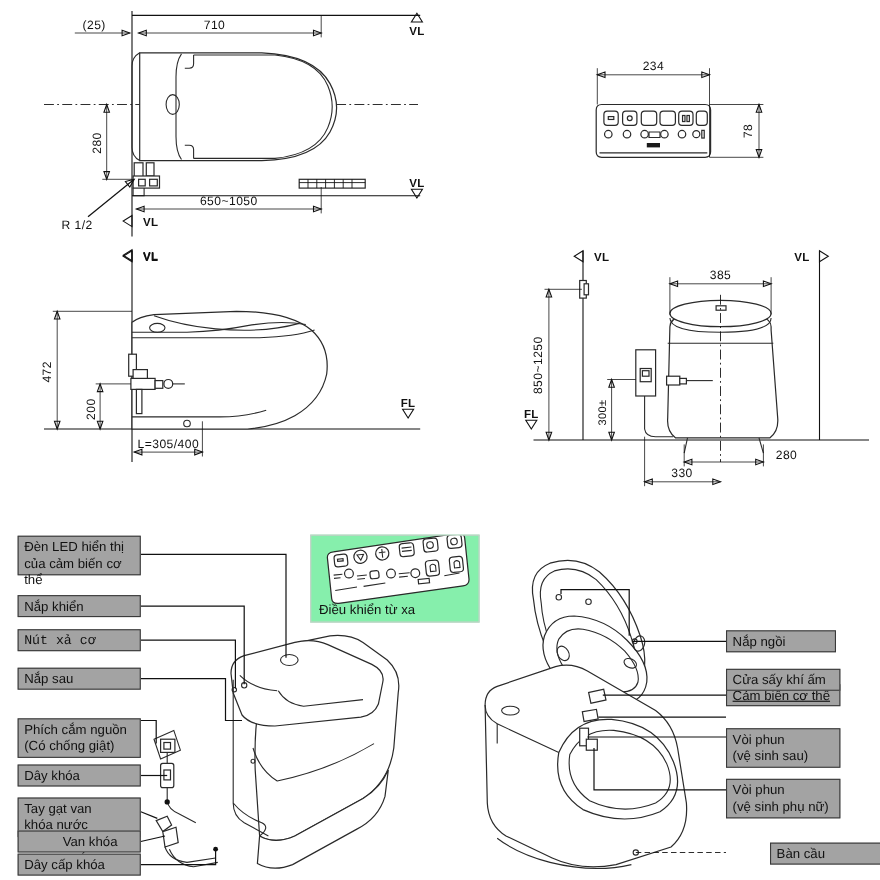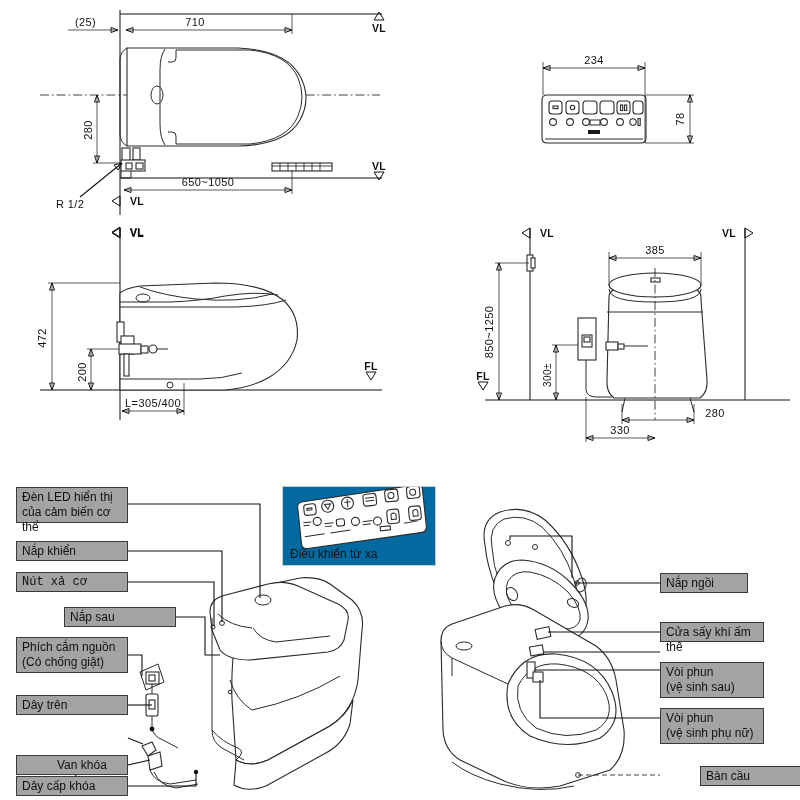--- a/index.html
+++ b/index.html
@@ -382,21 +382,21 @@
     <path class="leader" d="M600 583 L600 583"></path>
     <path class="leader" d="M525 512 L525 505 L626 505 L626 583 L660 583" fill="none" opacity="0"></path>
     <path class="leader" d="M660 583 L660 583"></path>
   </g>
 
   <path class="leader" d="M563 546 L600 546 L600 583 L660 583" fill="none" opacity="0"></path>
   <path class="leader" d="M586 574 L660 583" fill="none" opacity="0"></path>
 
 </svg>
 
-<div style="position:absolute;left:282px;top:486px;width:152px;height:78px;border:1px solid #ccc;background:#0369a1;">
+<div style="position:absolute;left:282px;top:486px;width:152px;height:78px;border:1px solid #ccc;background:#86efac;">
   <svg width="152" height="78" viewBox="0 0 152 78">
     <g transform="rotate(-6 76 30)">
       <path class="ln-obj" d="M16 14 Q16 9 22 9 L136 4 Q142 4 142 9 L142 46 Q142 52 136 52 L22 56 Q16 56 16 51 Z"></path>
       <g>
         <rect class="ln-obj" x="22" y="12" width="12" height="11" rx="3"></rect>
         <rect class="ln-obj" x="25" y="16" width="5" height="2" fill="#222"></rect>
         <circle class="ln-obj" cx="46" cy="16" r="6"></circle>
         <path class="ln-obj2" d="M43 14 L49 14 L46 19 Z"></path>
         <circle class="ln-obj" cx="66" cy="15" r="6"></circle>
         <path class="ln-obj2" d="M66 11 L66 19 M63 14 L69 14"></path>
@@ -425,29 +425,31 @@
       <path class="ln-obj2" d="M120 41 L134 40"></path>
     </g>
   </svg>
   <div style="position:absolute;left:7px;bottom:4px;font-size:12px;color:#111;">Điều khiển từ xa</div>
 </div>
 
 <div class="lbl-wrap" style="left:16px;top:487px;width:112px;height:36px;">Đèn LED hiển thị
 của cảm biến cơ thể</div>
 <div class="lbl-wrap" style="left:16px;top:541px;width:112px;height:20px;">Nắp khiển</div>
 <div class="lbl-wrap" style="left:16px;top:572px;width:112px;height:20px;font-family:Liberation Mono, monospace;">Nút xả cơ</div>
-<div class="lbl-wrap" style="left:16px;top:607px;width:112px;height:20px;margin-left:48px;">Nắp sau</div>
-<div class="lbl-wrap" style="left:16px;top:637px;width:112px;height:36px;">Phích cắm nguồn
+<div class="lbl-wrap" style="left:16px;top:607px;width:112px;height:20px;">Nắp sau</div>
+<div class="lbl-wrap" style="left:16px;top:653px;width:112px;height:36px;">Phích cắm nguồn
 (Có chống giật)</div>
-<div class="lbl-wrap" style="left:16px;top:695px;width:112px;height:20px;">Dây trên</div>
+<div class="lbl-wrap" style="left:16px;top:695px;width:112px;height:20px;">Dây khóa</div>
+<div class="lbl-wrap" style="left:16px;top:725px;width:112px;height:36px;">Tay gạt van
+khóa nước</div>
 <div class="lbl-wrap" style="left:16px;top:755px;width:112px;height:20px;padding-left:40px;">Van khóa nước</div>
 <div class="lbl-wrap" style="left:16px;top:776px;width:112px;height:20px;">Dây cấp khóa</div>
 
-<div class="lbl-wrap" style="left:660px;top:573px;width:88px;height:20px;">Nắp ngồi</div>
-<div class="lbl-wrap" style="left:660px;top:622px;width:92px;height:20px;">Cảm biến cơ thể</div>
-<div class="lbl-wrap" style="left:660px;top:622px;width:104px;height:20px;">Cửa sấy khí ấm</div>
+<div class="lbl-wrap" style="left:660px;top:573px;width:100px;height:20px;">Nắp ngồi</div>
+<div class="lbl-wrap" style="left:660px;top:622px;width:104px;height:20px;text-decoration:underline;">Cảm biến cơ thể</div>
+<div class="lbl-wrap" style="left:660px;top:608px;width:104px;height:20px;">Cửa sấy khí ấm</div>
 <div class="lbl-wrap" style="left:660px;top:662px;width:104px;height:36px;">Vòi phun
 (vệ sinh sau)</div>
 <div class="lbl-wrap" style="left:660px;top:708px;width:104px;height:36px;">Vòi phun
 (vệ sinh phụ nữ)</div>
 <div class="lbl-wrap" style="left:660px;top:766px;width:124px;height:20px;margin-left:40px;">Bàn cầu</div>
 
 </div>
 
 </body></html>

